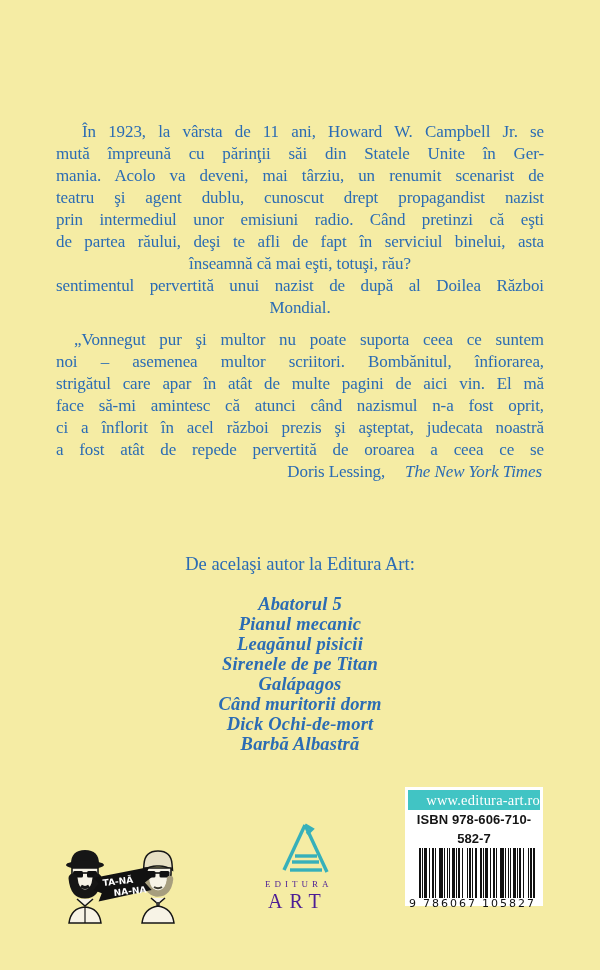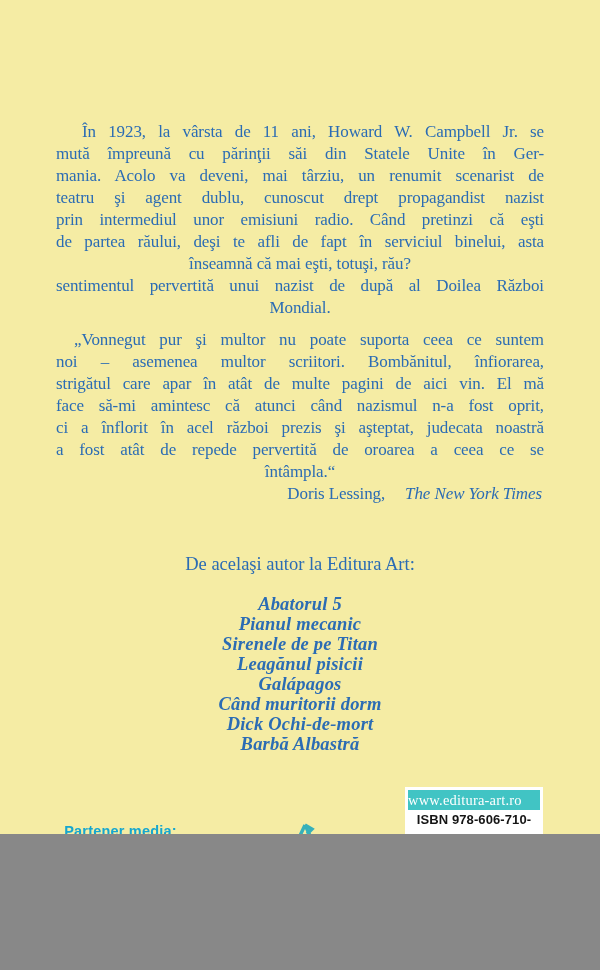--- a/index.html
+++ b/index.html
@@ -1,17 +1,17 @@
 <!DOCTYPE html>
 <html><head>
 <meta charset="utf-8">
 <style>
   html,body{margin:0;padding:0;background:#888;}
   .cover{
-    position:relative;width:600px;height:834px;overflow:hidden;
+    position:relative;width:600px;height:970px;overflow:hidden;
     background:#f5eca4;
     font-family:"Liberation Serif","DejaVu Serif",serif;
     color:#2b6cb4;
   }
   
   .text-block{
     position:absolute;left:56px;top:121px;width:488px;
     font-size:17px;line-height:22px;letter-spacing:-0.1px;
   }
   .jl{text-align:justify;text-align-last:justify;}
@@ -35,40 +35,40 @@
   .book-list .book{font-weight:600;}
   
   .partner-label{
     position:absolute;left:38px;top:823px;width:165px;text-align:center;
     font-family:"Liberation Sans","DejaVu Sans",sans-serif;
     font-size:14.5px;font-weight:600;color:#16a6cf;letter-spacing:0.2px;
   }
   .partner-logo{position:absolute;left:56px;top:845px;}
   
   .publisher{
-    position:absolute;left:261px;top:820px;width:88px;text-align:center;
-    color:#0f766e;
+    position:absolute;left:261px;top:820px;width:88px;
+    color:#4c1d95;
   }
   .publisher svg{display:block;margin:0 auto;}
   .imprint-small{
     font-family:"Liberation Serif","DejaVu Serif",serif;
     font-size:9px;letter-spacing:4px;padding-left:4px;margin-top:3px;
   }
   .imprint-large{
     font-family:"Liberation Serif","DejaVu Serif",serif;
     font-size:20px;letter-spacing:7px;padding-left:7px;margin-top:1px;
   }
   
   .barcode-box{
     position:absolute;left:405px;top:787px;width:138px;height:119px;
     background:#ffffff;
   }
   .site-banner{
     margin:3px 3px 0 3px;height:20px;background:#41c4c4;
-    color:#fff;text-align:left;
+    color:#fff;text-align:right;
     font-size:14.5px;line-height:20px;letter-spacing:0.2px;
   }
   .isbn-line{
     color:#151515;text-align:center;
     font-family:"Liberation Sans","DejaVu Sans",sans-serif;
     font-size:13px;line-height:19px;font-weight:600;letter-spacing:0.1px;
   }
   .bars{display:block;margin:0 auto;}
   .digits-row{
     display:flex;justify-content:space-between;align-items:center;
@@ -96,41 +96,39 @@
     <div class="ll">Mondial.</div>
 
     <div class="quote-gap"></div>
 
     <div class="jl ind18">„Vonnegut pur şi multor nu poate suporta ceea ce suntem</div>
     <div class="jl">noi – asemenea multor scriitori. Bombănitul, înfiorarea,</div>
     <div class="jl">strigătul care apar în atât de multe pagini de aici vin. El mă</div>
     <div class="jl">face să-mi amintesc că atunci când nazismul n-a fost oprit,</div>
     <div class="jl">ci a înflorit în acel război prezis şi aşteptat, judecata noastră</div>
     <div class="jl">a fost atât de repede pervertită de oroarea a ceea ce se</div>
-    <div class="ll">întâmpla.“</div>
 
     <div class="attribution">
       <span class="name">Doris Lessing,</span><span class="src">The New York Times</span>
     </div>
   </div>
 
   <div class="books-heading">De acelaşi autor la Editura Art:</div>
 
   <div class="book-list">
     <div class="book">Abatorul 5</div>
     <div class="book">Pianul mecanic</div>
+    <div class="book">Leagănul pisicii</div>
     <div class="book">Sirenele de pe Titan</div>
-    <div class="book">Leagănul pisicii</div>
     <div class="book">Galápagos</div>
     <div class="book">Când muritorii dorm</div>
     <div class="book">Dick Ochi-de-mort</div>
     <div class="book">Barbă Albastră</div>
   </div>
 
-  <div class="partner-label">Partener media:</div>
 
   <svg class="partner-logo" width="134" height="80" viewBox="0 0 134 80">
 
     <g>
       <path d="M15 19 Q15 5 29 5 Q43 5 43 19 Z" fill="#161616"></path>
       <ellipse cx="29" cy="20" rx="19" ry="4.2" fill="#161616"></ellipse>
       <path d="M16 23 Q15 47 29 48 Q43 47 42 23 Z" fill="#f7f3e6" stroke="#161616" stroke-width="1.6"></path>
       <rect x="17" y="26" width="10" height="6.5" rx="1.5" fill="#111"></rect>
       <rect x="31" y="26" width="10" height="6.5" rx="1.5" fill="#111"></rect>
       <line x1="26.5" y1="28" x2="31.5" y2="28" stroke="#111" stroke-width="1.6"></line>

